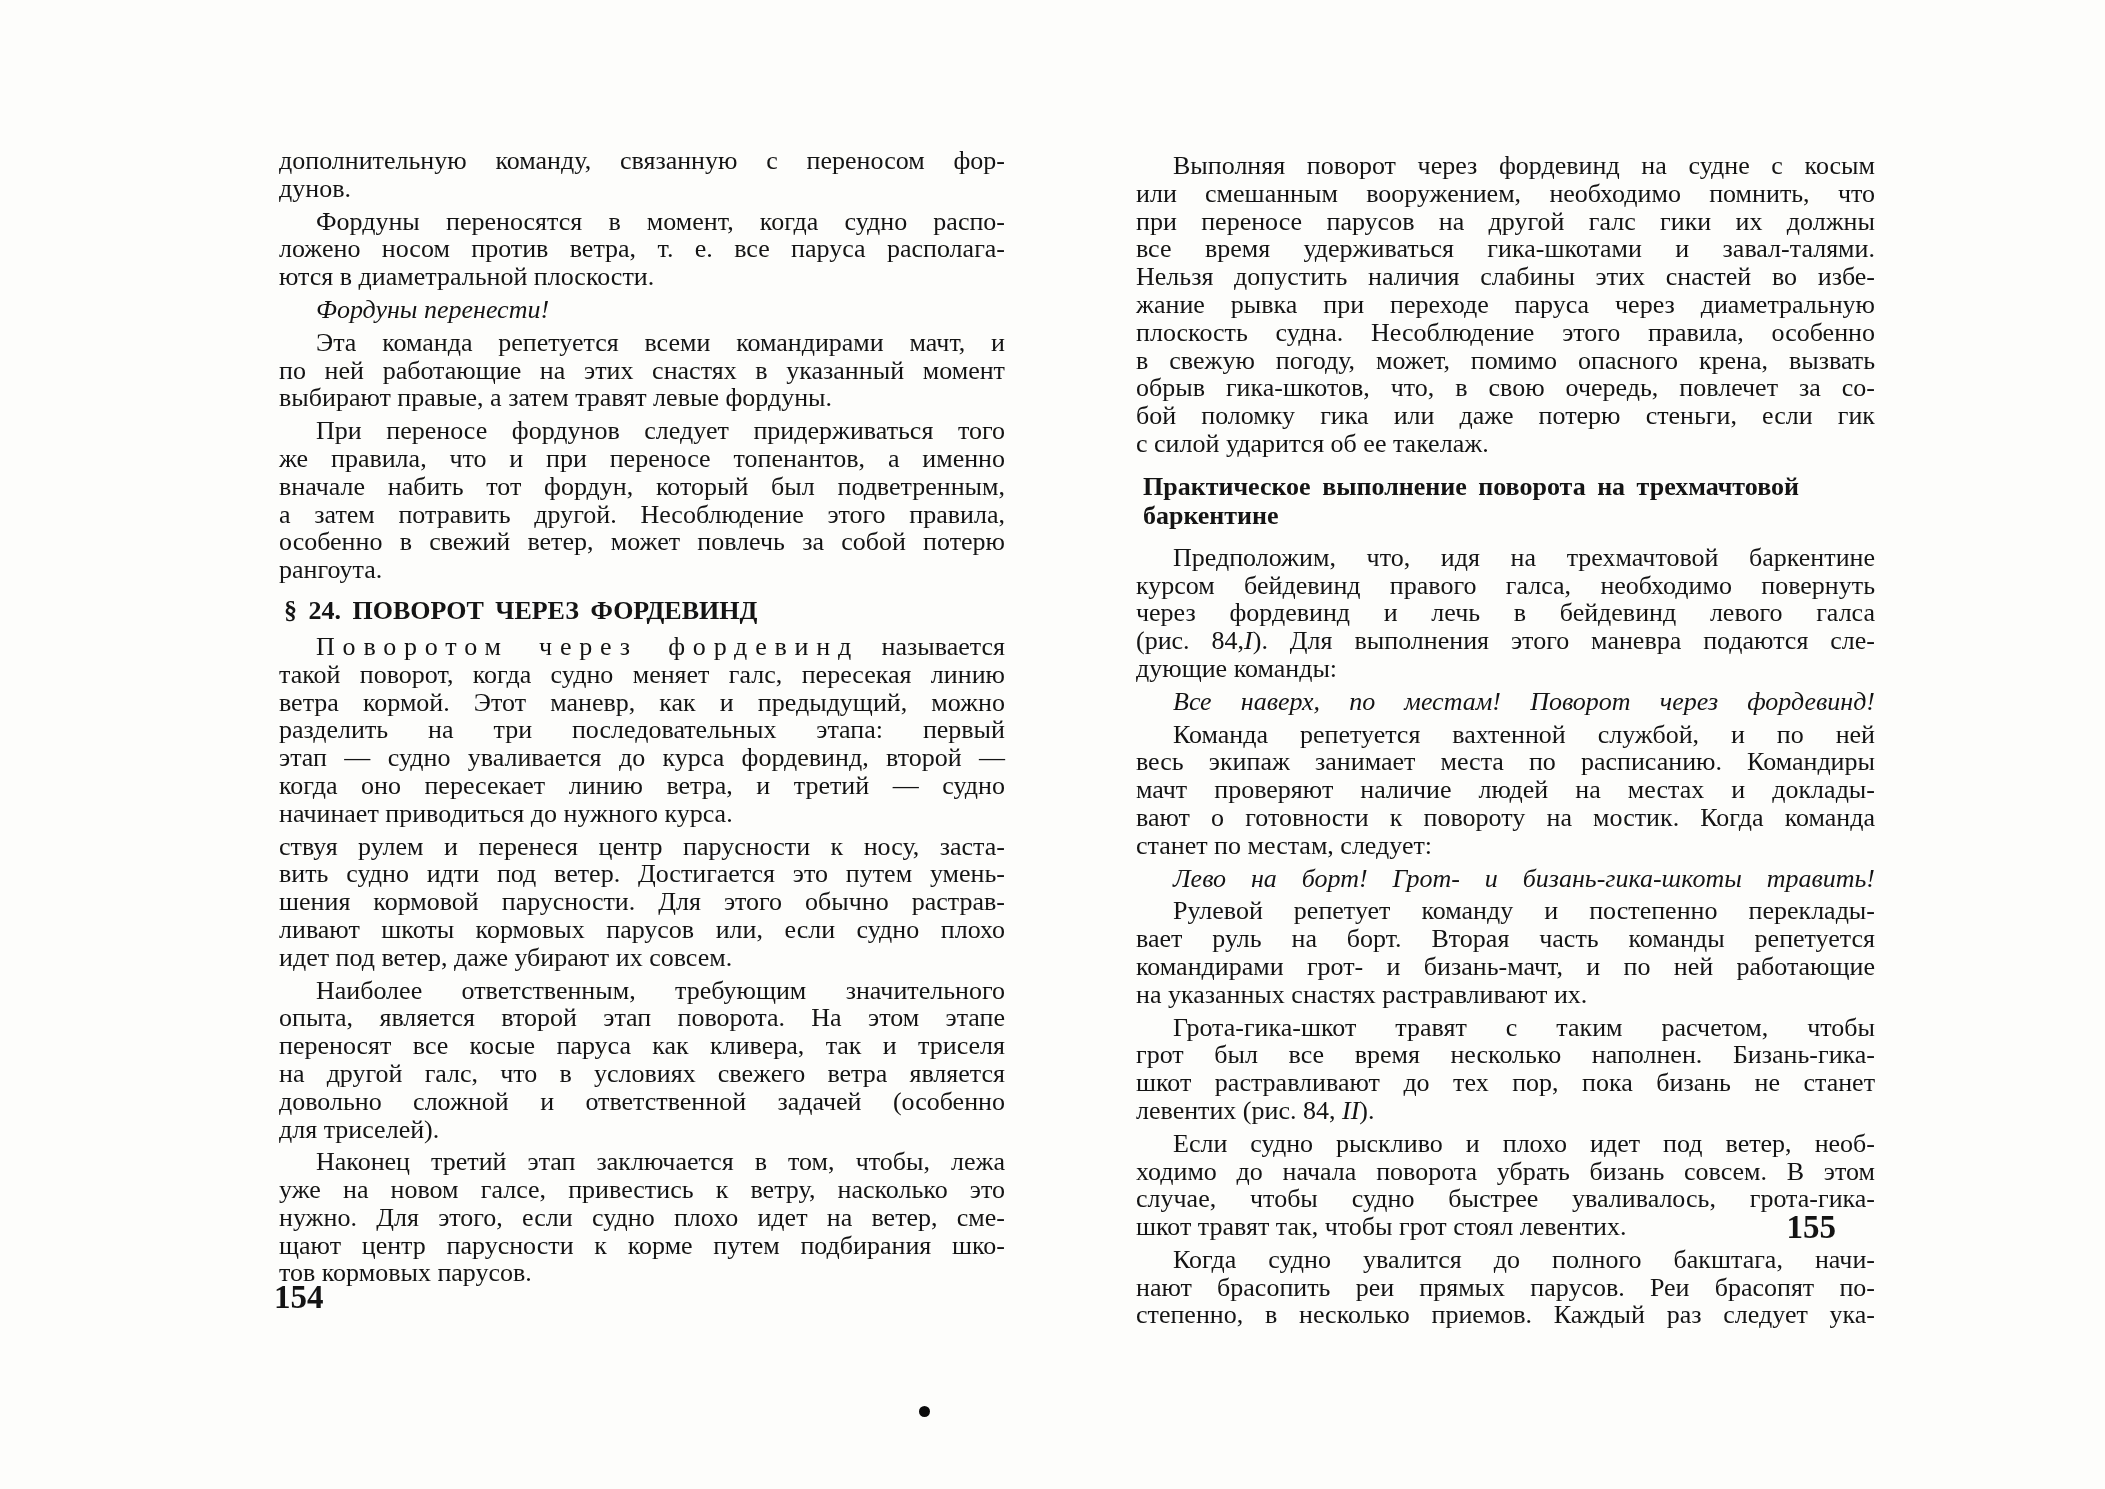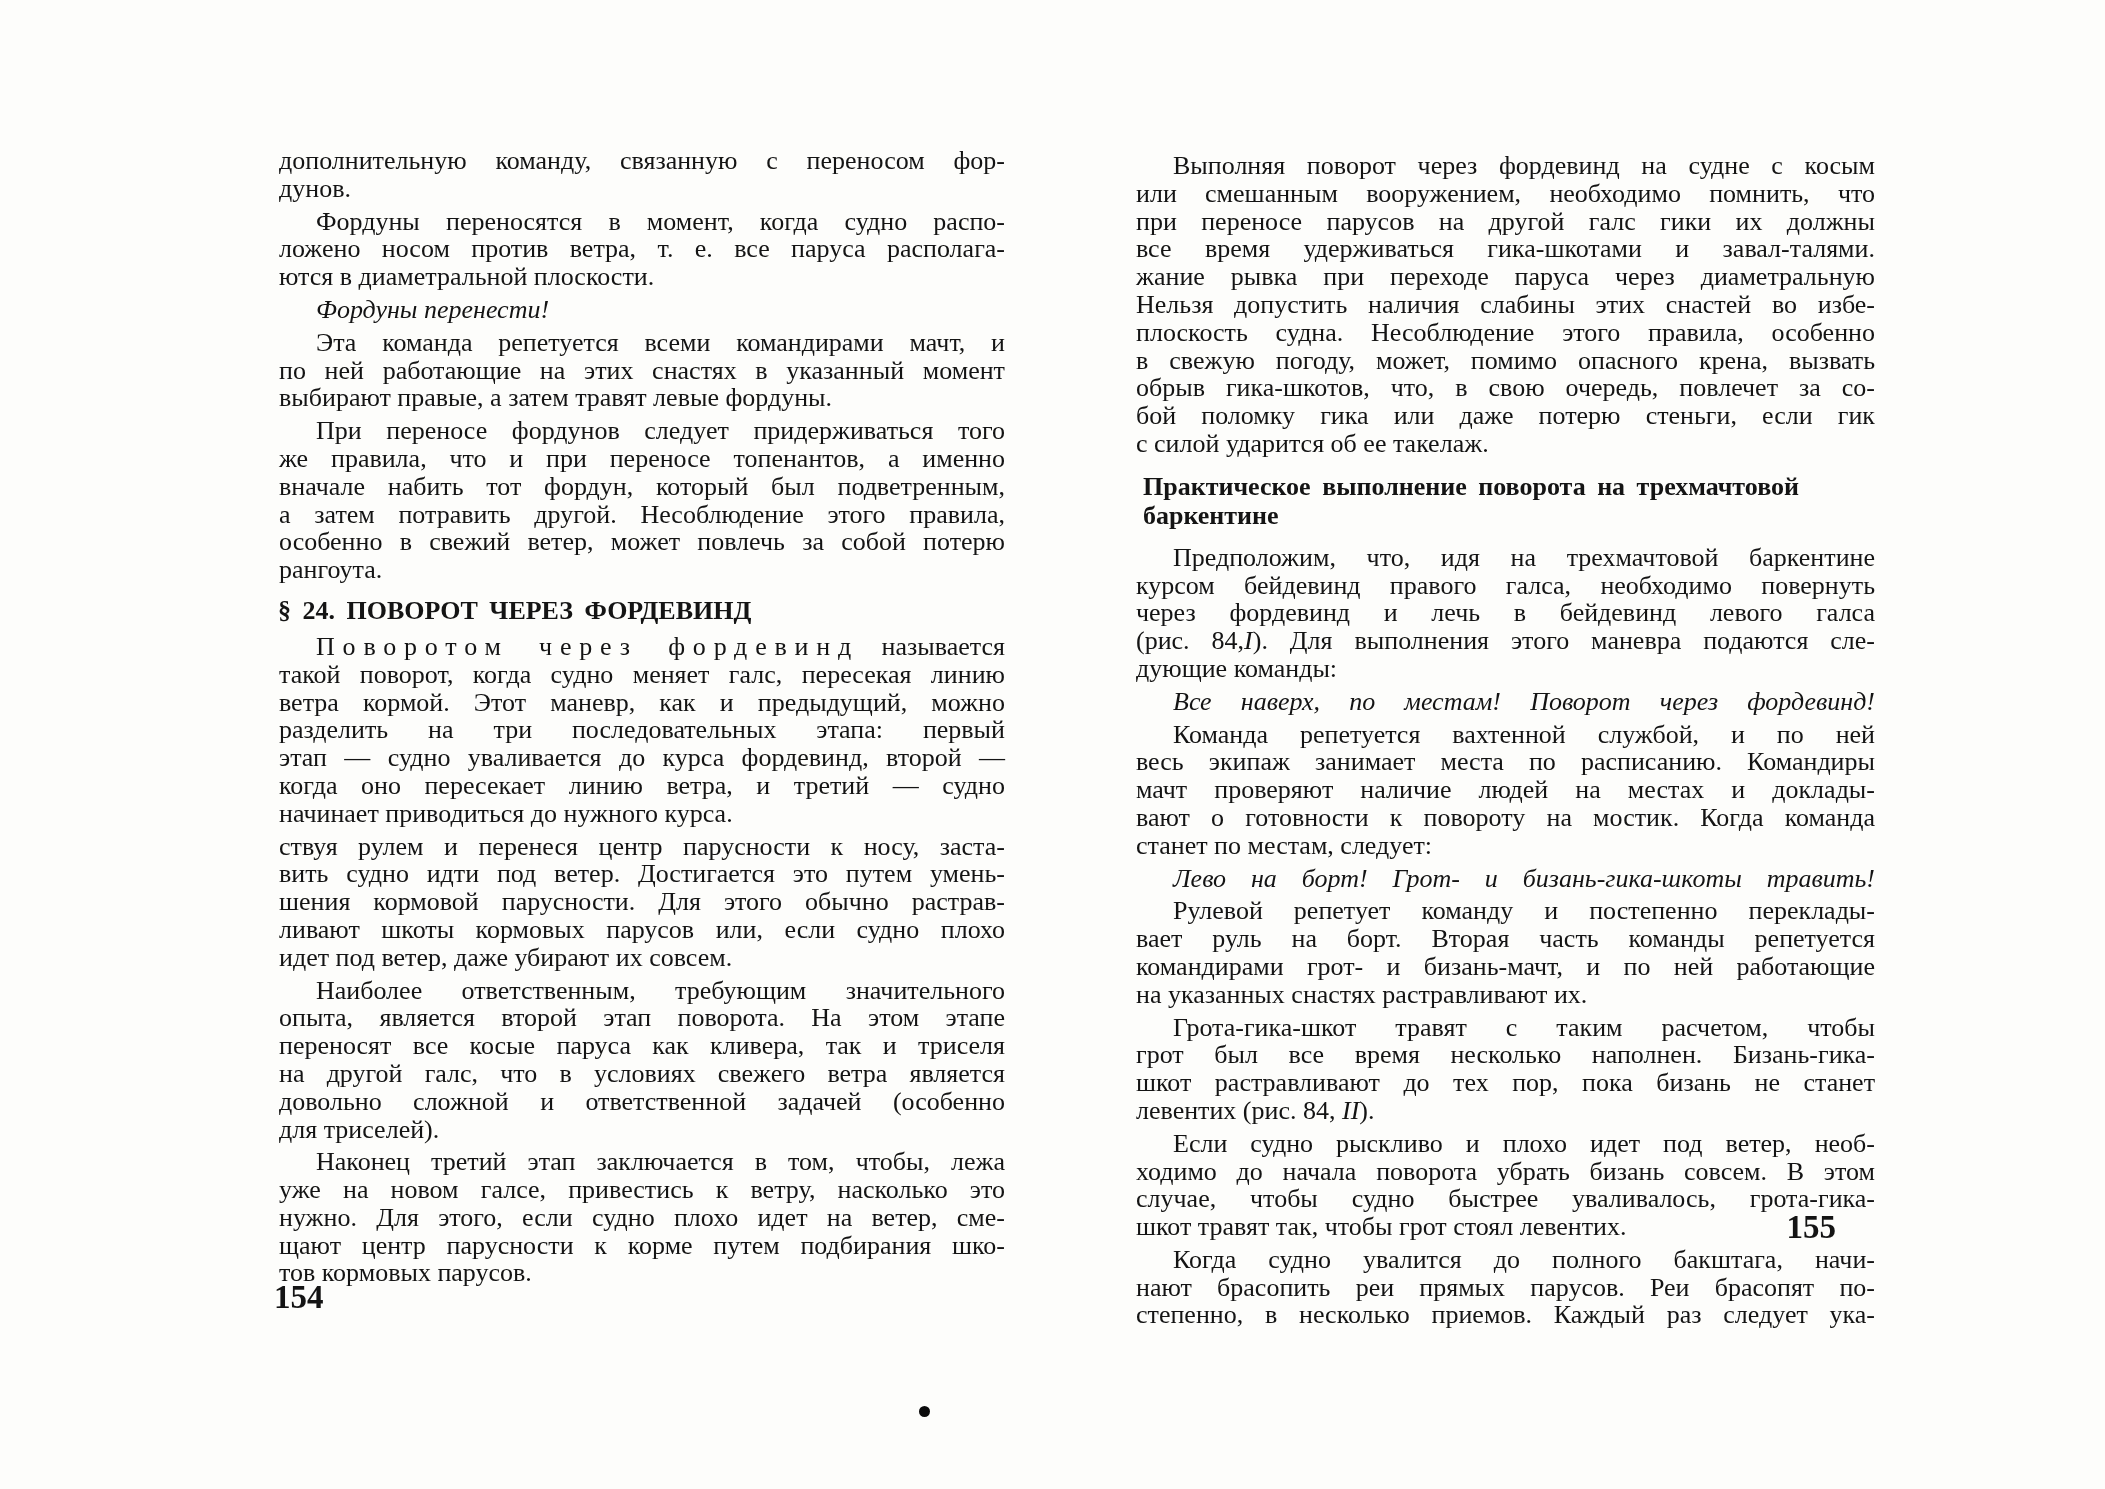--- a/index.html
+++ b/index.html
@@ -32,21 +32,21 @@
     text-align-last: justify;
   }
   .line.ind { text-indent: 37px; }
 
   .heading {
     font-weight: bold;
     text-align: center;
     word-spacing: 5px;
     line-height: 29px;
   }
-  #left-page-body .heading  { margin: 12px 4px 8px; }
+  #left-page-body .heading  { margin: 12px 10px 8px; }
   #right-page-body .heading { margin: 14px 12px 14px; }
 
   .sprd { letter-spacing: 0.30em; }
   .it   { font-style: italic; }
 
   .page-number {
     position: absolute;
     font-size: 33px;
     font-weight: bold;
     line-height: 28px;
@@ -127,22 +127,22 @@
       <div class="line just">щают центр парусности к корме путем подбирания шко-</div>
       <div class="line">тов кормовых парусов.</div>
     </div>
   </div>
 <div id="right-page-body" class="page-body">
     <div class="para">
       <div class="line just ind">Выполняя поворот через фордевинд на судне с косым</div>
       <div class="line just">или смешанным вооружением, необходимо помнить, что</div>
       <div class="line just">при переносе парусов на другой галс гики их должны</div>
       <div class="line just">все время удерживаться гика-шкотами и завал-талями.</div>
+      <div class="line just">Нельзя допустить наличия слабины этих снастей во избе-</div>
       <div class="line just">жание рывка при переходе паруса через диаметральную</div>
-      <div class="line just">Нельзя допустить наличия слабины этих снастей во избе-</div>
       <div class="line just">плоскость судна. Несоблюдение этого правила, особенно</div>
       <div class="line just">в свежую погоду, может, помимо опасного крена, вызвать</div>
       <div class="line just">обрыв гика-шкотов, что, в свою очередь, повлечет за со-</div>
       <div class="line just">бой поломку гика или даже потерю стеньги, если гик</div>
       <div class="line">с силой ударится об ее такелаж.</div>
     </div>
     <div class="heading">
       <div class="line">Практическое выполнение поворота на трехмачтовой</div>
       <div class="line">баркентине</div>
     </div>

